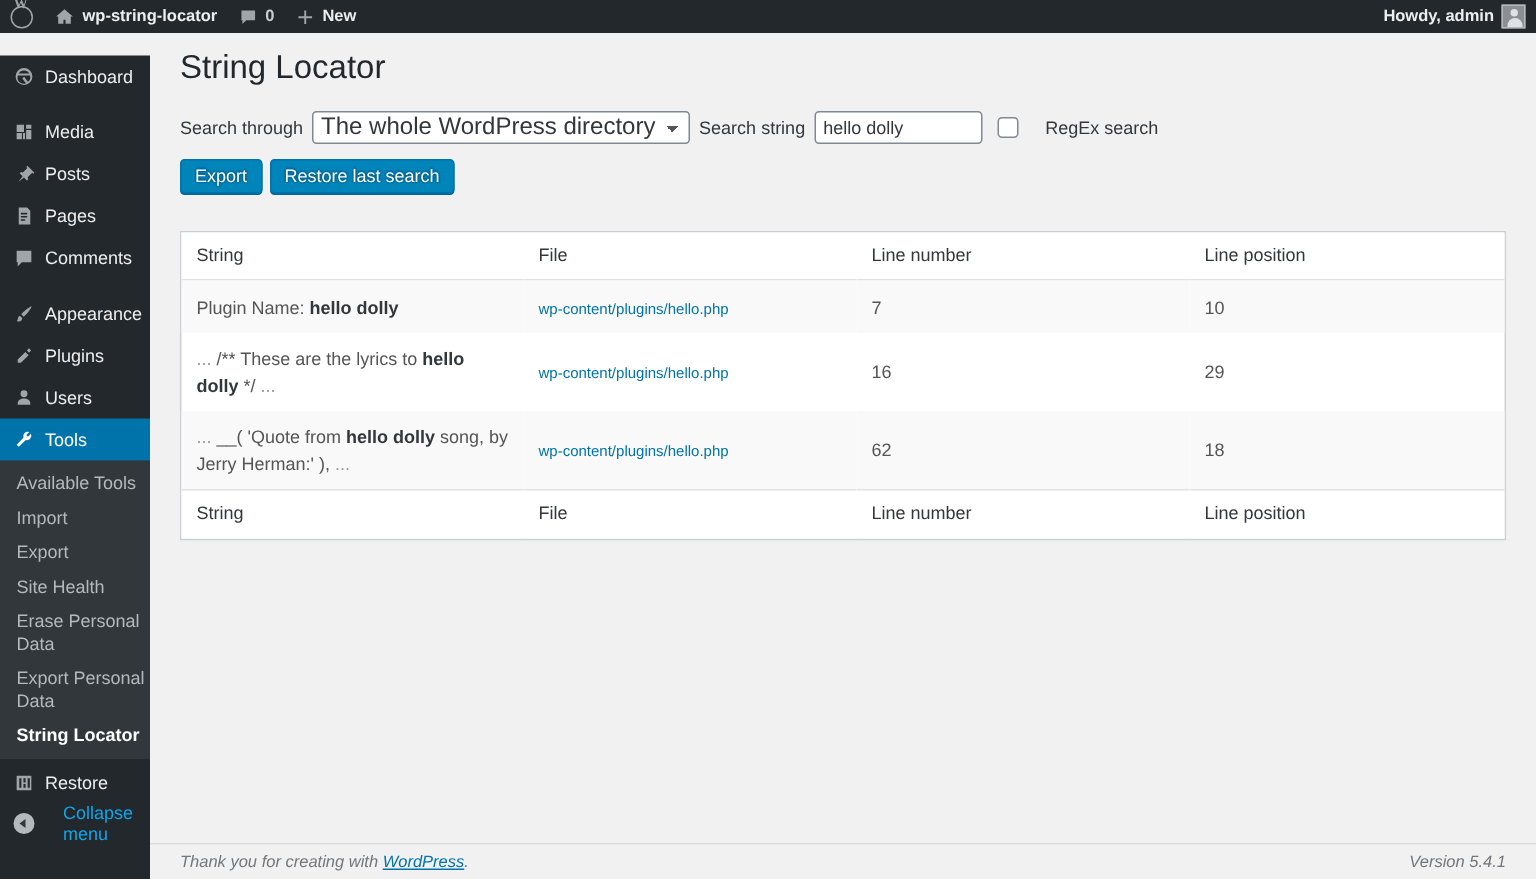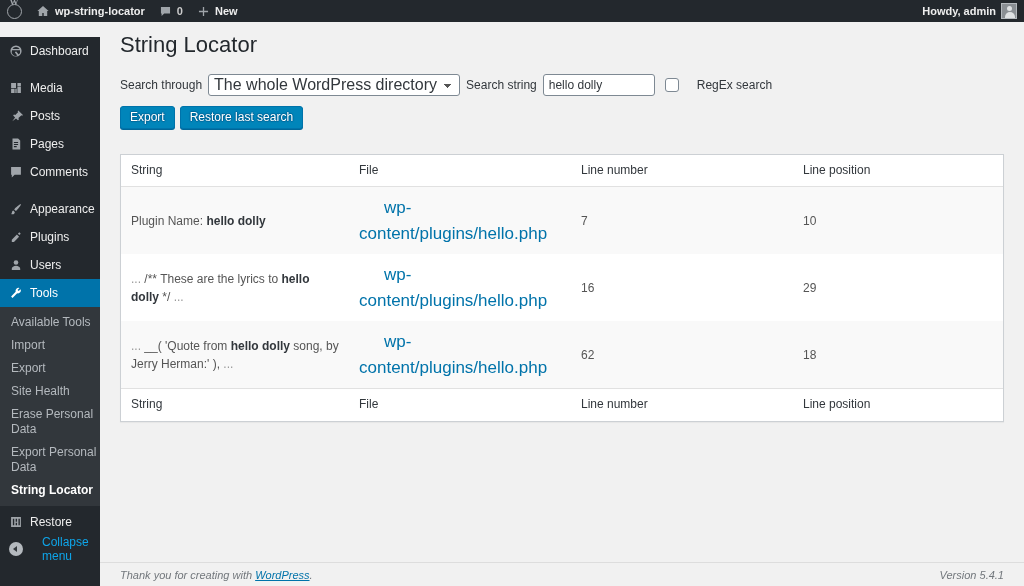--- a/index.html
+++ b/index.html
@@ -286,22 +286,21 @@
   table.sl-table tbody tr.r1 td { height: 35px; }
   table.sl-table tbody tr.r2 td { height: 35px; }
   table.sl-table tbody tr.r3 td { height: 35px; }
   .col-string { width: 228px; }
   .col-file  { width: 222px; }
   .col-line  { width: 222px; }
   .col-pos   { width: auto; }
   td a.file-link {
     color: #0073aa;
     text-decoration: none;
-    font-size: 17px;
-    margin-left: 25px;
+    font-size: 10px;
   }
   .hl { font-weight: bold; color: #32373c; }
   .dots { color: #999; }
 
   
   #wpfooter {
     position: absolute;
     left: 100px; bottom: 0;
     width: 924px;
     height: 24px;

